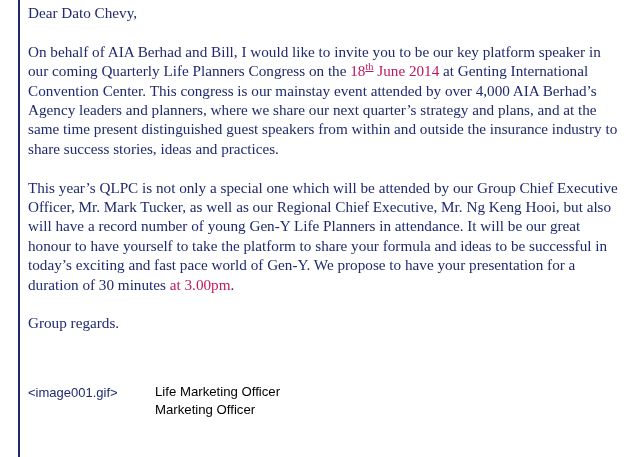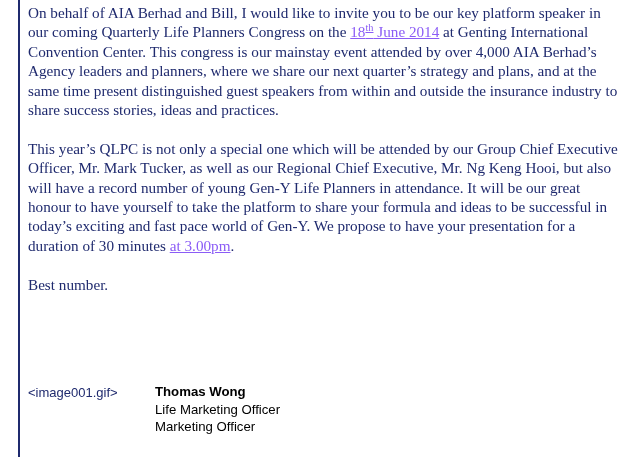--- a/index.html
+++ b/index.html
@@ -46,22 +46,21 @@
     color: #1f2a6e;
     font-family: "Liberation Serif", "DejaVu Serif", serif;
     font-size: 15.2px;
     line-height: 19.4px;
     margin: 0 0 19.4px 0;
     text-align: left;
     white-space: normal;
   }
 
   .auto-link {
-    text-decoration: underline;
-    color: #8b5cf6;
+    color: #be185d;
   }
 
   .sup-ord {
     font-size: 0.68em;
     vertical-align: super;
     line-height: 0;
     text-decoration: underline;
   }
 
   
@@ -105,35 +104,35 @@
 </style>
 </head>
 <body>
 
 <div class="email-page">
 
   <div class="quote-bar"></div>
 
   <div class="email-body">
 
+    <p class="para"><span>Dear Dato Chevy,</span></p>
 
     <p class="para"><span>On behalf of AIA Berhad and Bill, I would like to invite you to be our key platform speaker in our coming Quarterly Life Planners Congress on the </span><span class="auto-link"><span>18</span><span class="sup-ord">th</span><span> June 2014</span></span><span> at Genting International Convention Center. This congress is our mainstay event attended by over 4,000 AIA Berhad’s Agency leaders and planners, where we share our next quarter’s strategy and plans, and at the same time present distinguished guest speakers from within and outside the insurance industry to share success stories, ideas and practices.</span></p>
 
     <p class="para"><span>This year’s QLPC is not only a special one which will be attended by our Group Chief Executive Officer, Mr. Mark Tucker, as well as our Regional Chief Executive, Mr. Ng Keng Hooi, but also will have a record number of young Gen-Y Life Planners in attendance. It will be our great honour to have yourself to take the platform to share your formula and ideas to be successful in today’s exciting and fast pace world of Gen-Y. We propose to have your presentation for a duration of 30 minutes </span><span class="auto-link">at 3.00pm</span><span>.</span></p>
 
 
-    <p class="para">Best number.</p>
+    <p class="para">Group regards.</p>
 
   </div>
 
   <div class="signature-block">
 
     <div class="image-placeholder">&lt;image001.gif&gt;</div>
 
     <div class="sig-lines">
-      <span class="sig-name">Thomas Wong</span>
       <span class="sig-line">Life Marketing Officer</span>
       <span class="sig-line">Marketing Officer</span>
     </div>
 
   </div>
 
 </div>
 
 </body></html>

